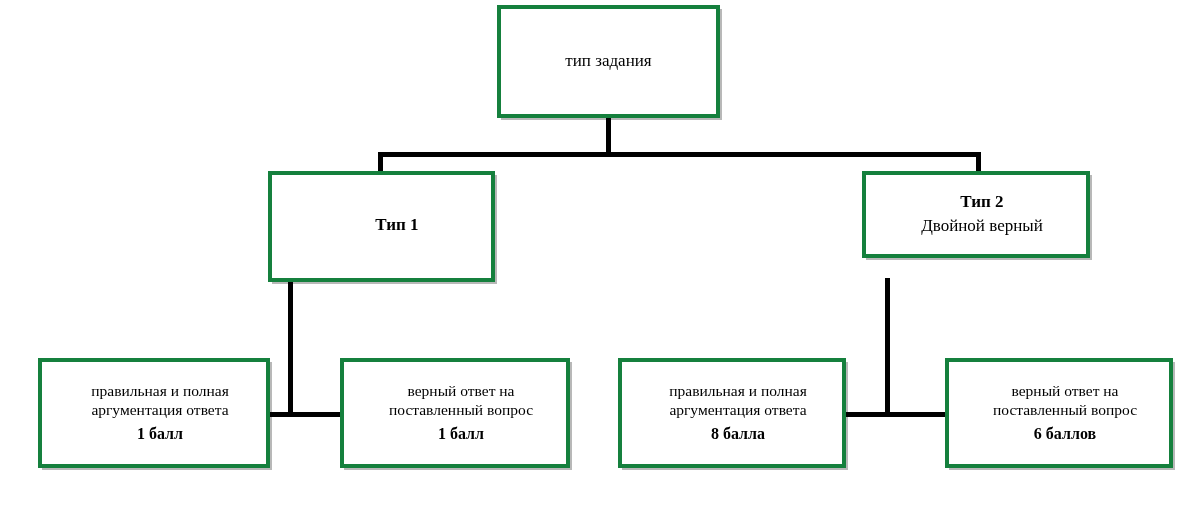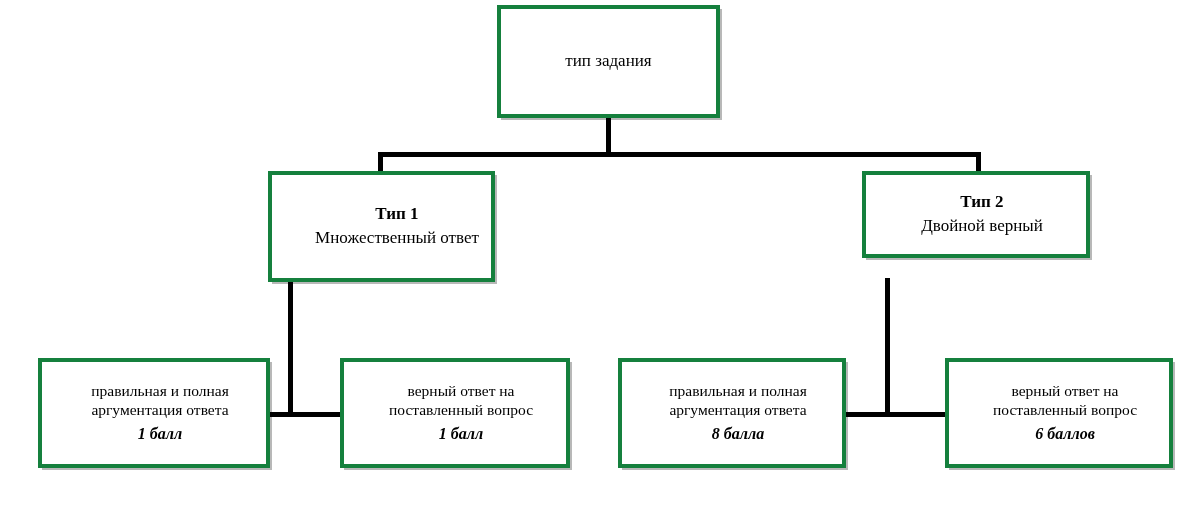--- a/index.html
+++ b/index.html
@@ -32,21 +32,21 @@
     z-index: 3;
     box-shadow: 3px 3px 0 -1px rgba(0,0,0,0.28);
   }
   .node .line {
     display: block;
     line-height: 1.22;
     white-space: nowrap;
   }
   .line.reg   { font-weight: normal; font-style: normal; }
   .line.bold  { font-weight: bold;   font-style: normal; }
-  .line.bi    { font-weight: bold;   font-style: italic; }
+  .line.bi    { font-weight: bold;   }
 
   
   #node-root {
     left: 497px; top: 5px; width: 223px; height: 113px;
     font-size: 17px;
   }
   
   #node-type1 { left: 268px; top: 171px; width: 227px; height: 111px; font-size: 17px; padding-left: 31px; }
   #node-type2 { left: 862px; top: 171px; width: 228px; height: 87px; font-size: 17px; padding-left: 12px; }
   #node-type1 .line.bold, #node-type2 .line.bold { font-size: 17px; margin-bottom: 3px; }
@@ -97,21 +97,20 @@
 
   <div class="conn v" id="conn-t2-drop"></div>
   <div class="conn h" id="conn-t2-hbar"></div>
 
   <div class="node" id="node-root">
     <span class="line reg">тип задания</span>
   </div>
 
   <div class="node" id="node-type1">
     <span class="line bold">Тип 1</span>
-    <span class="line reg">Множественный ответ</span>
   </div>
 
   <div class="node" id="node-type2">
     <span class="line bold">Тип 2</span>
     <span class="line reg">Двойной верный</span>
   </div>
 
   <div class="node leaf" id="node-leaf1">
     <span class="line reg">правильная и полная</span>
     <span class="line reg">аргументация ответа</span>

